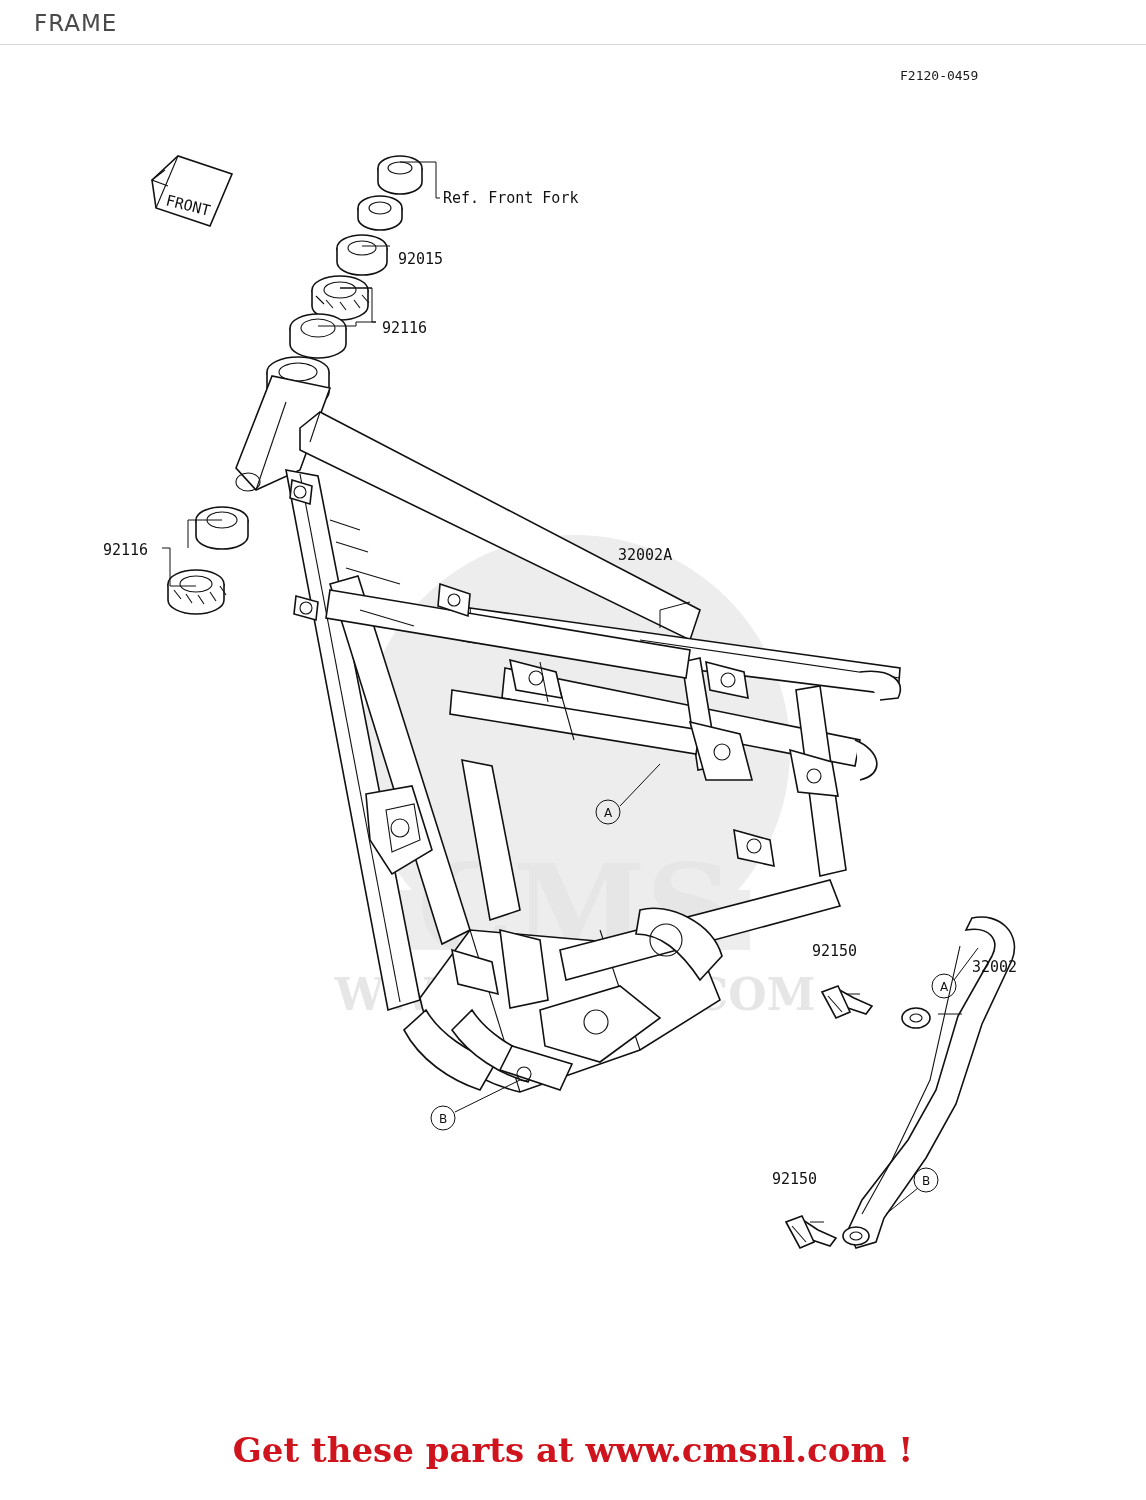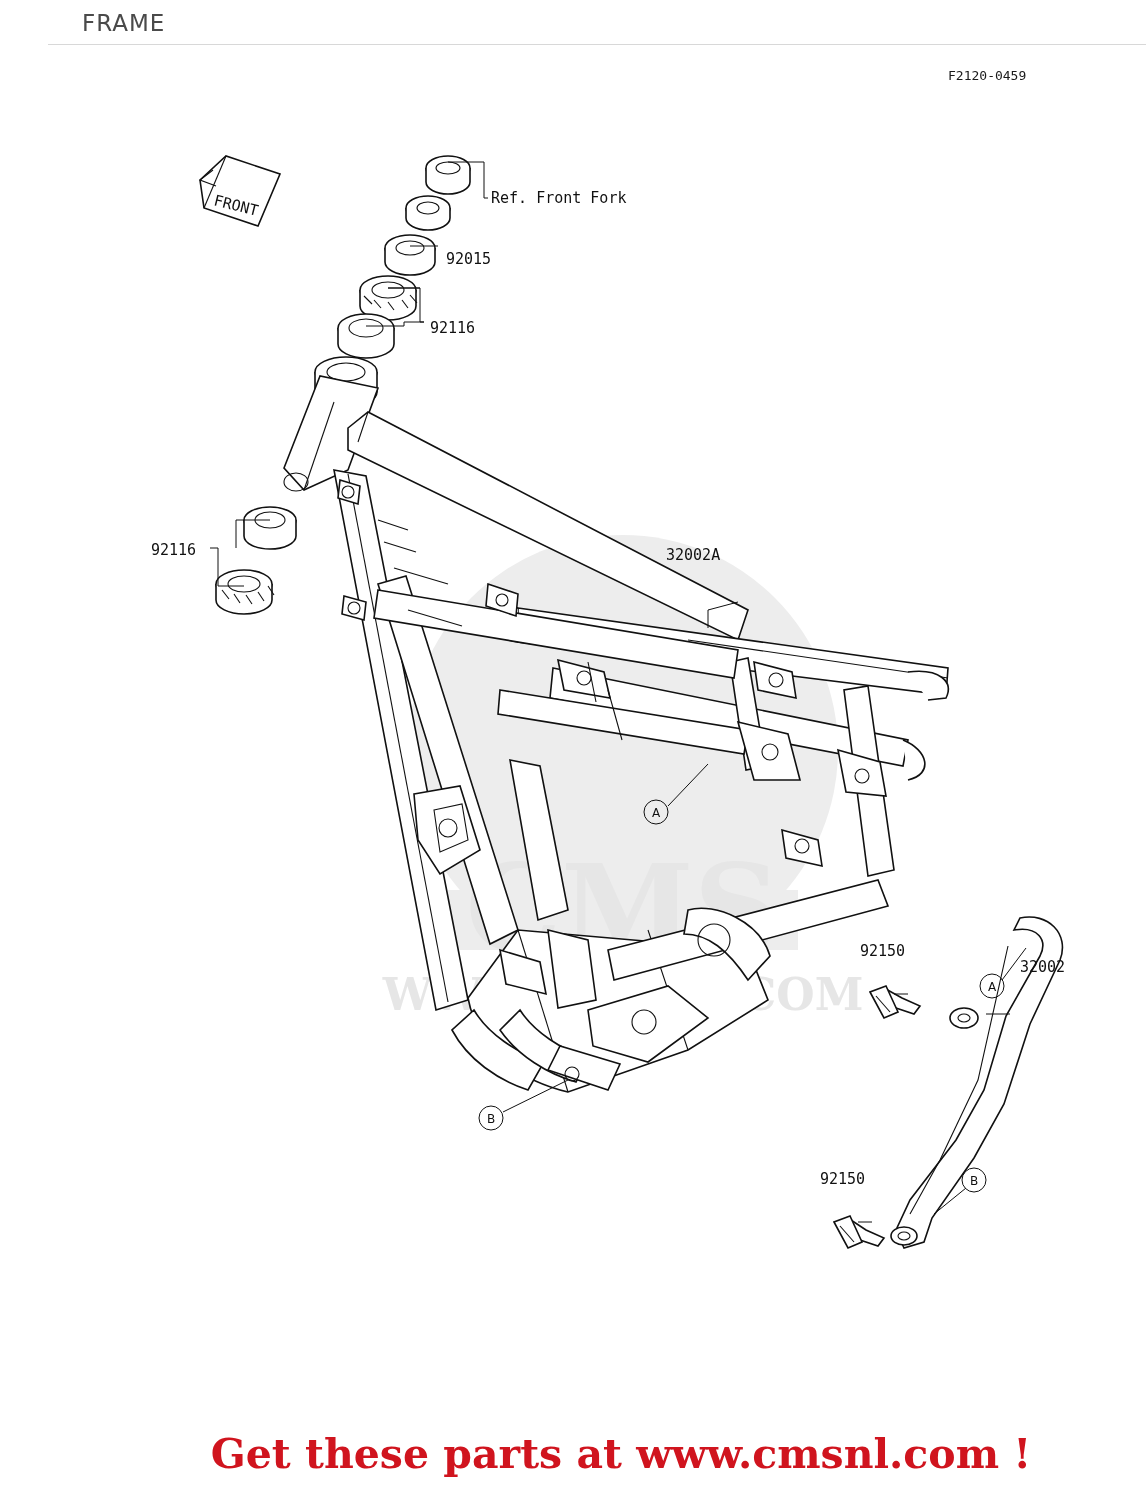--- a/index.html
+++ b/index.html
@@ -11,21 +11,20 @@
     width: 1146px;
     height: 1500px;
     position: relative;
     font-family: "DejaVu Sans", sans-serif;
     color: #111111;
     overflow: hidden;
   }
   .page {
     position: absolute;
     inset: 0;
-    margin-left: 48px;
   }
   
   #page-title {
     position: absolute;
     left: 34px;
     top: 10px;
     font-family: "DejaVu Sans", sans-serif;
     font-size: 23px;
     letter-spacing: 1px;
     color: #4a4a4a;
@@ -59,21 +58,21 @@
 
   
   #footer-cta {
     position: absolute;
     left: 0;
     top: 1430px;
     width: 1146px;
     text-align: center;
     font-family: "DejaVu Serif", serif;
     font-weight: bold;
-    font-size: 41px;
+    font-size: 34px;
     color: #d0141e;
     letter-spacing: 0px;
   }
   .lbl {
     font-family: "DejaVu Sans Mono", monospace;
     font-size: 15px;
     fill: #111111;
   }
   .ln-thin {
     stroke: #111111;

